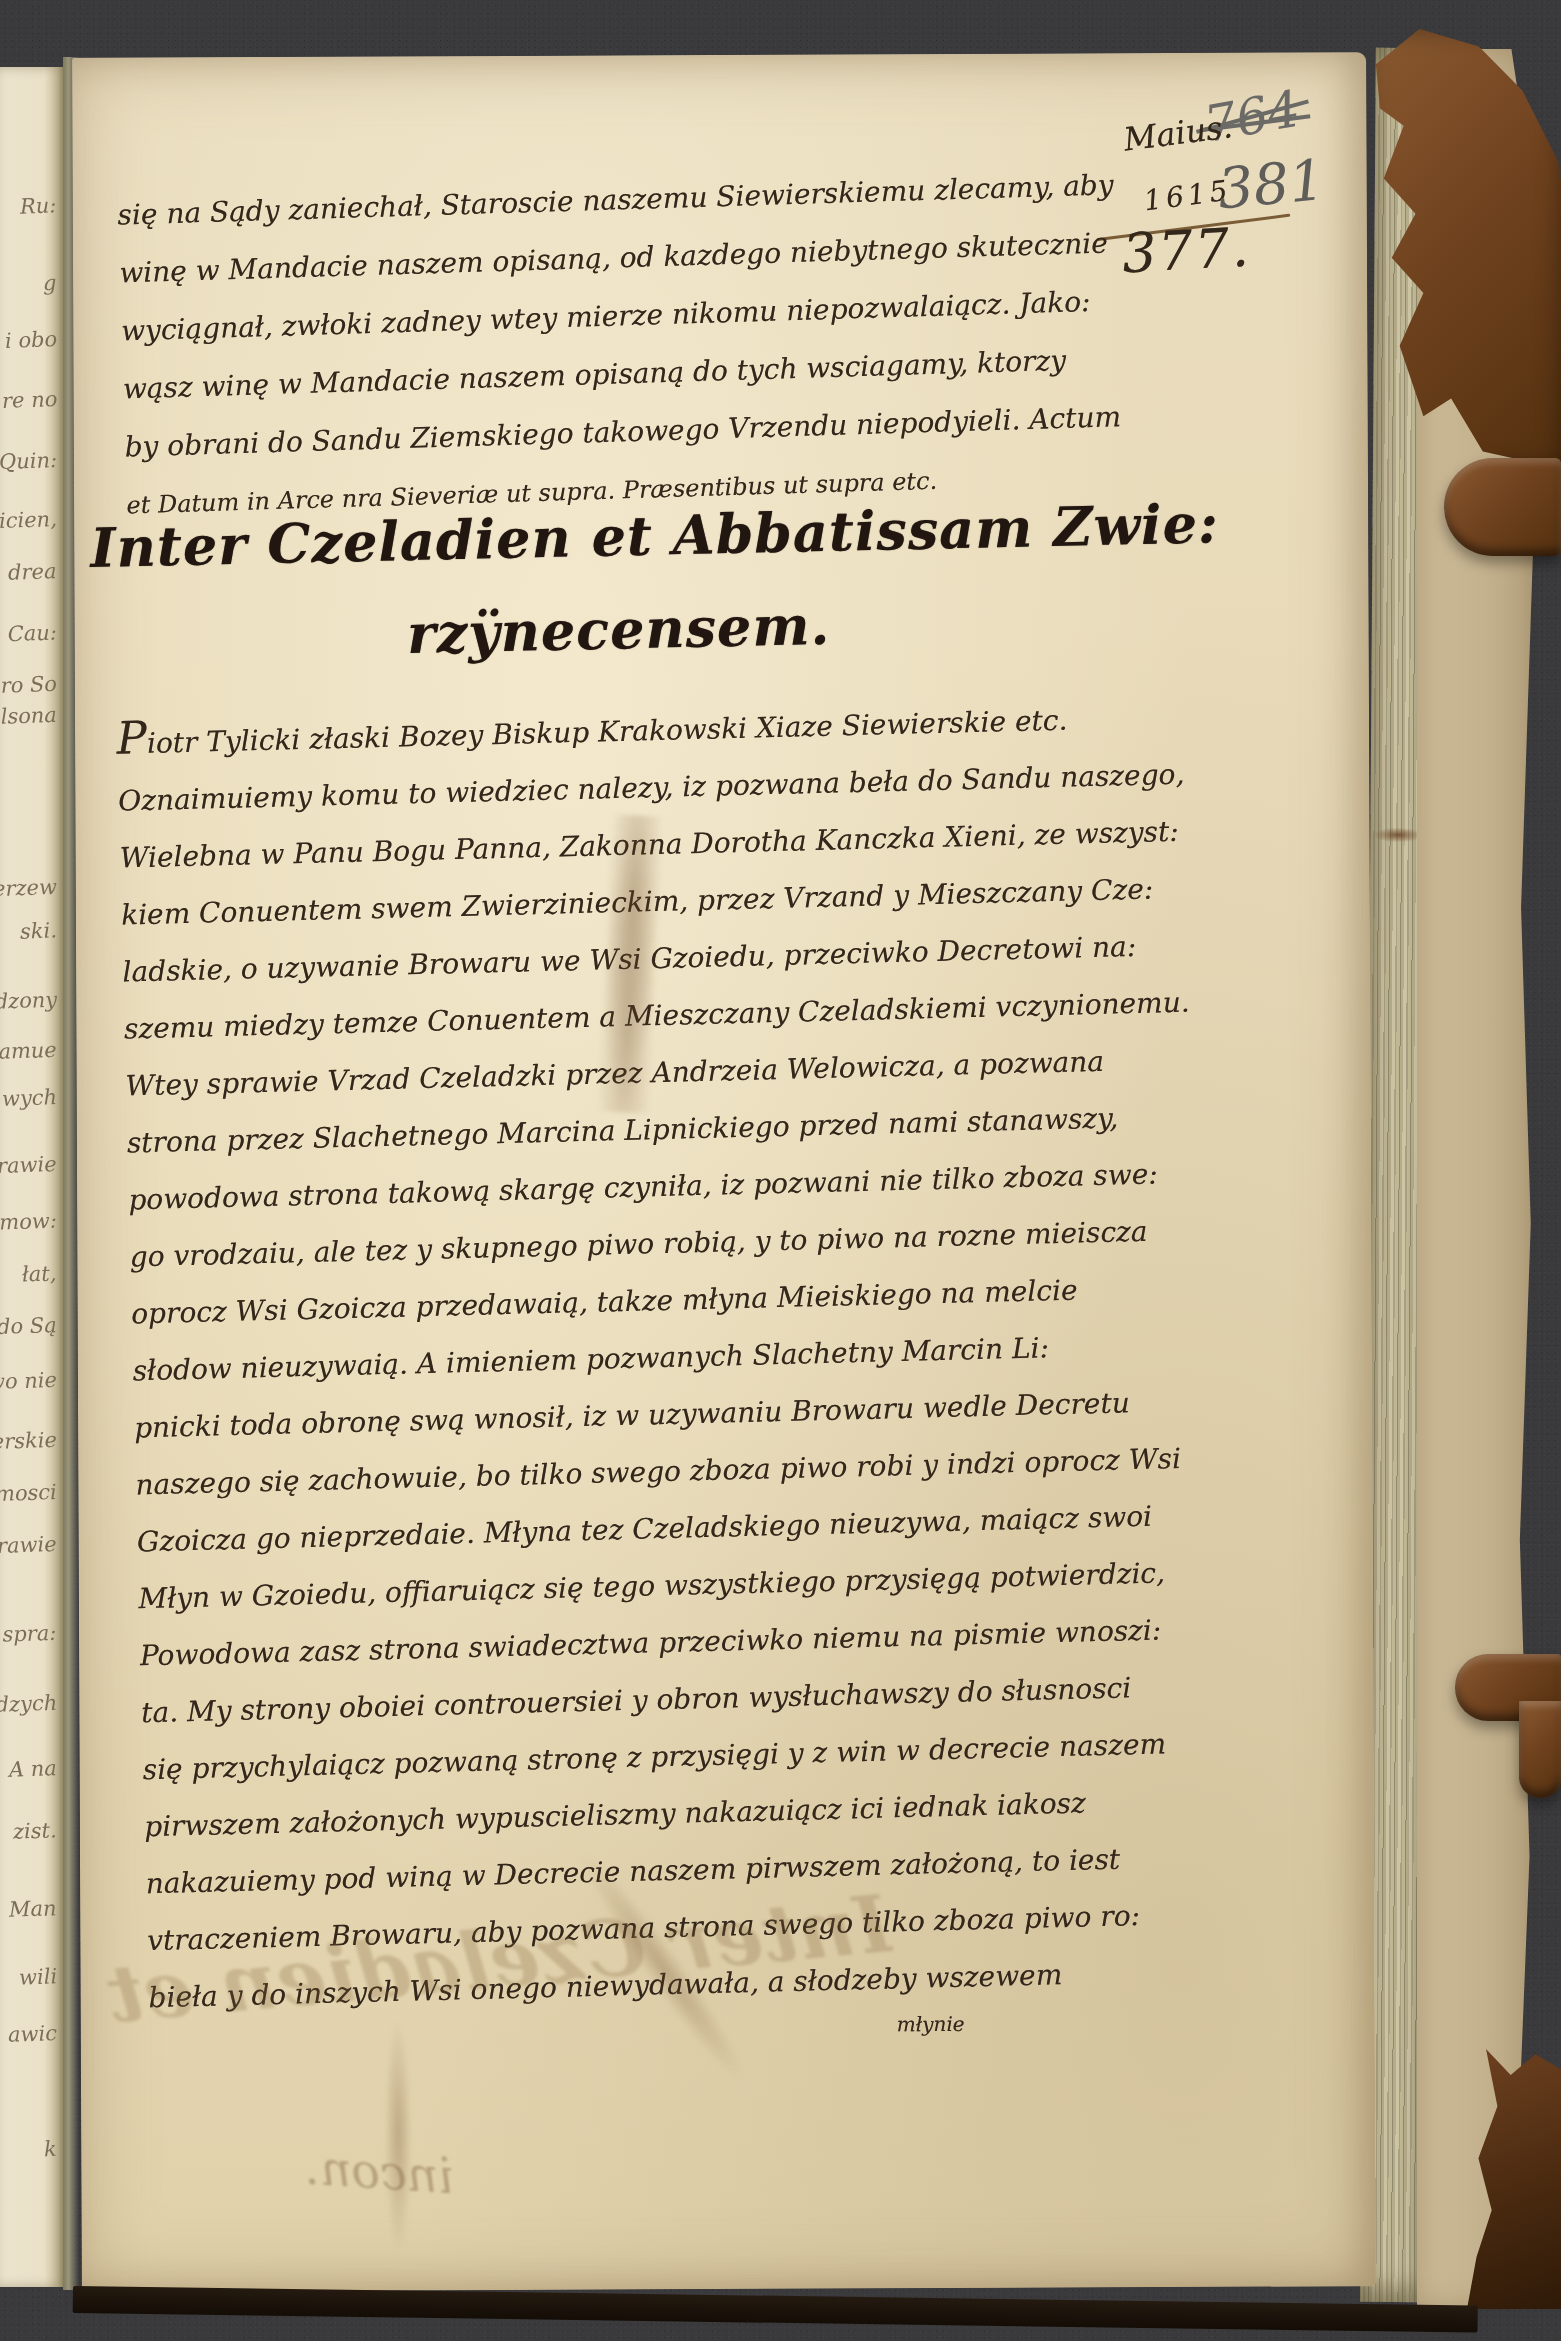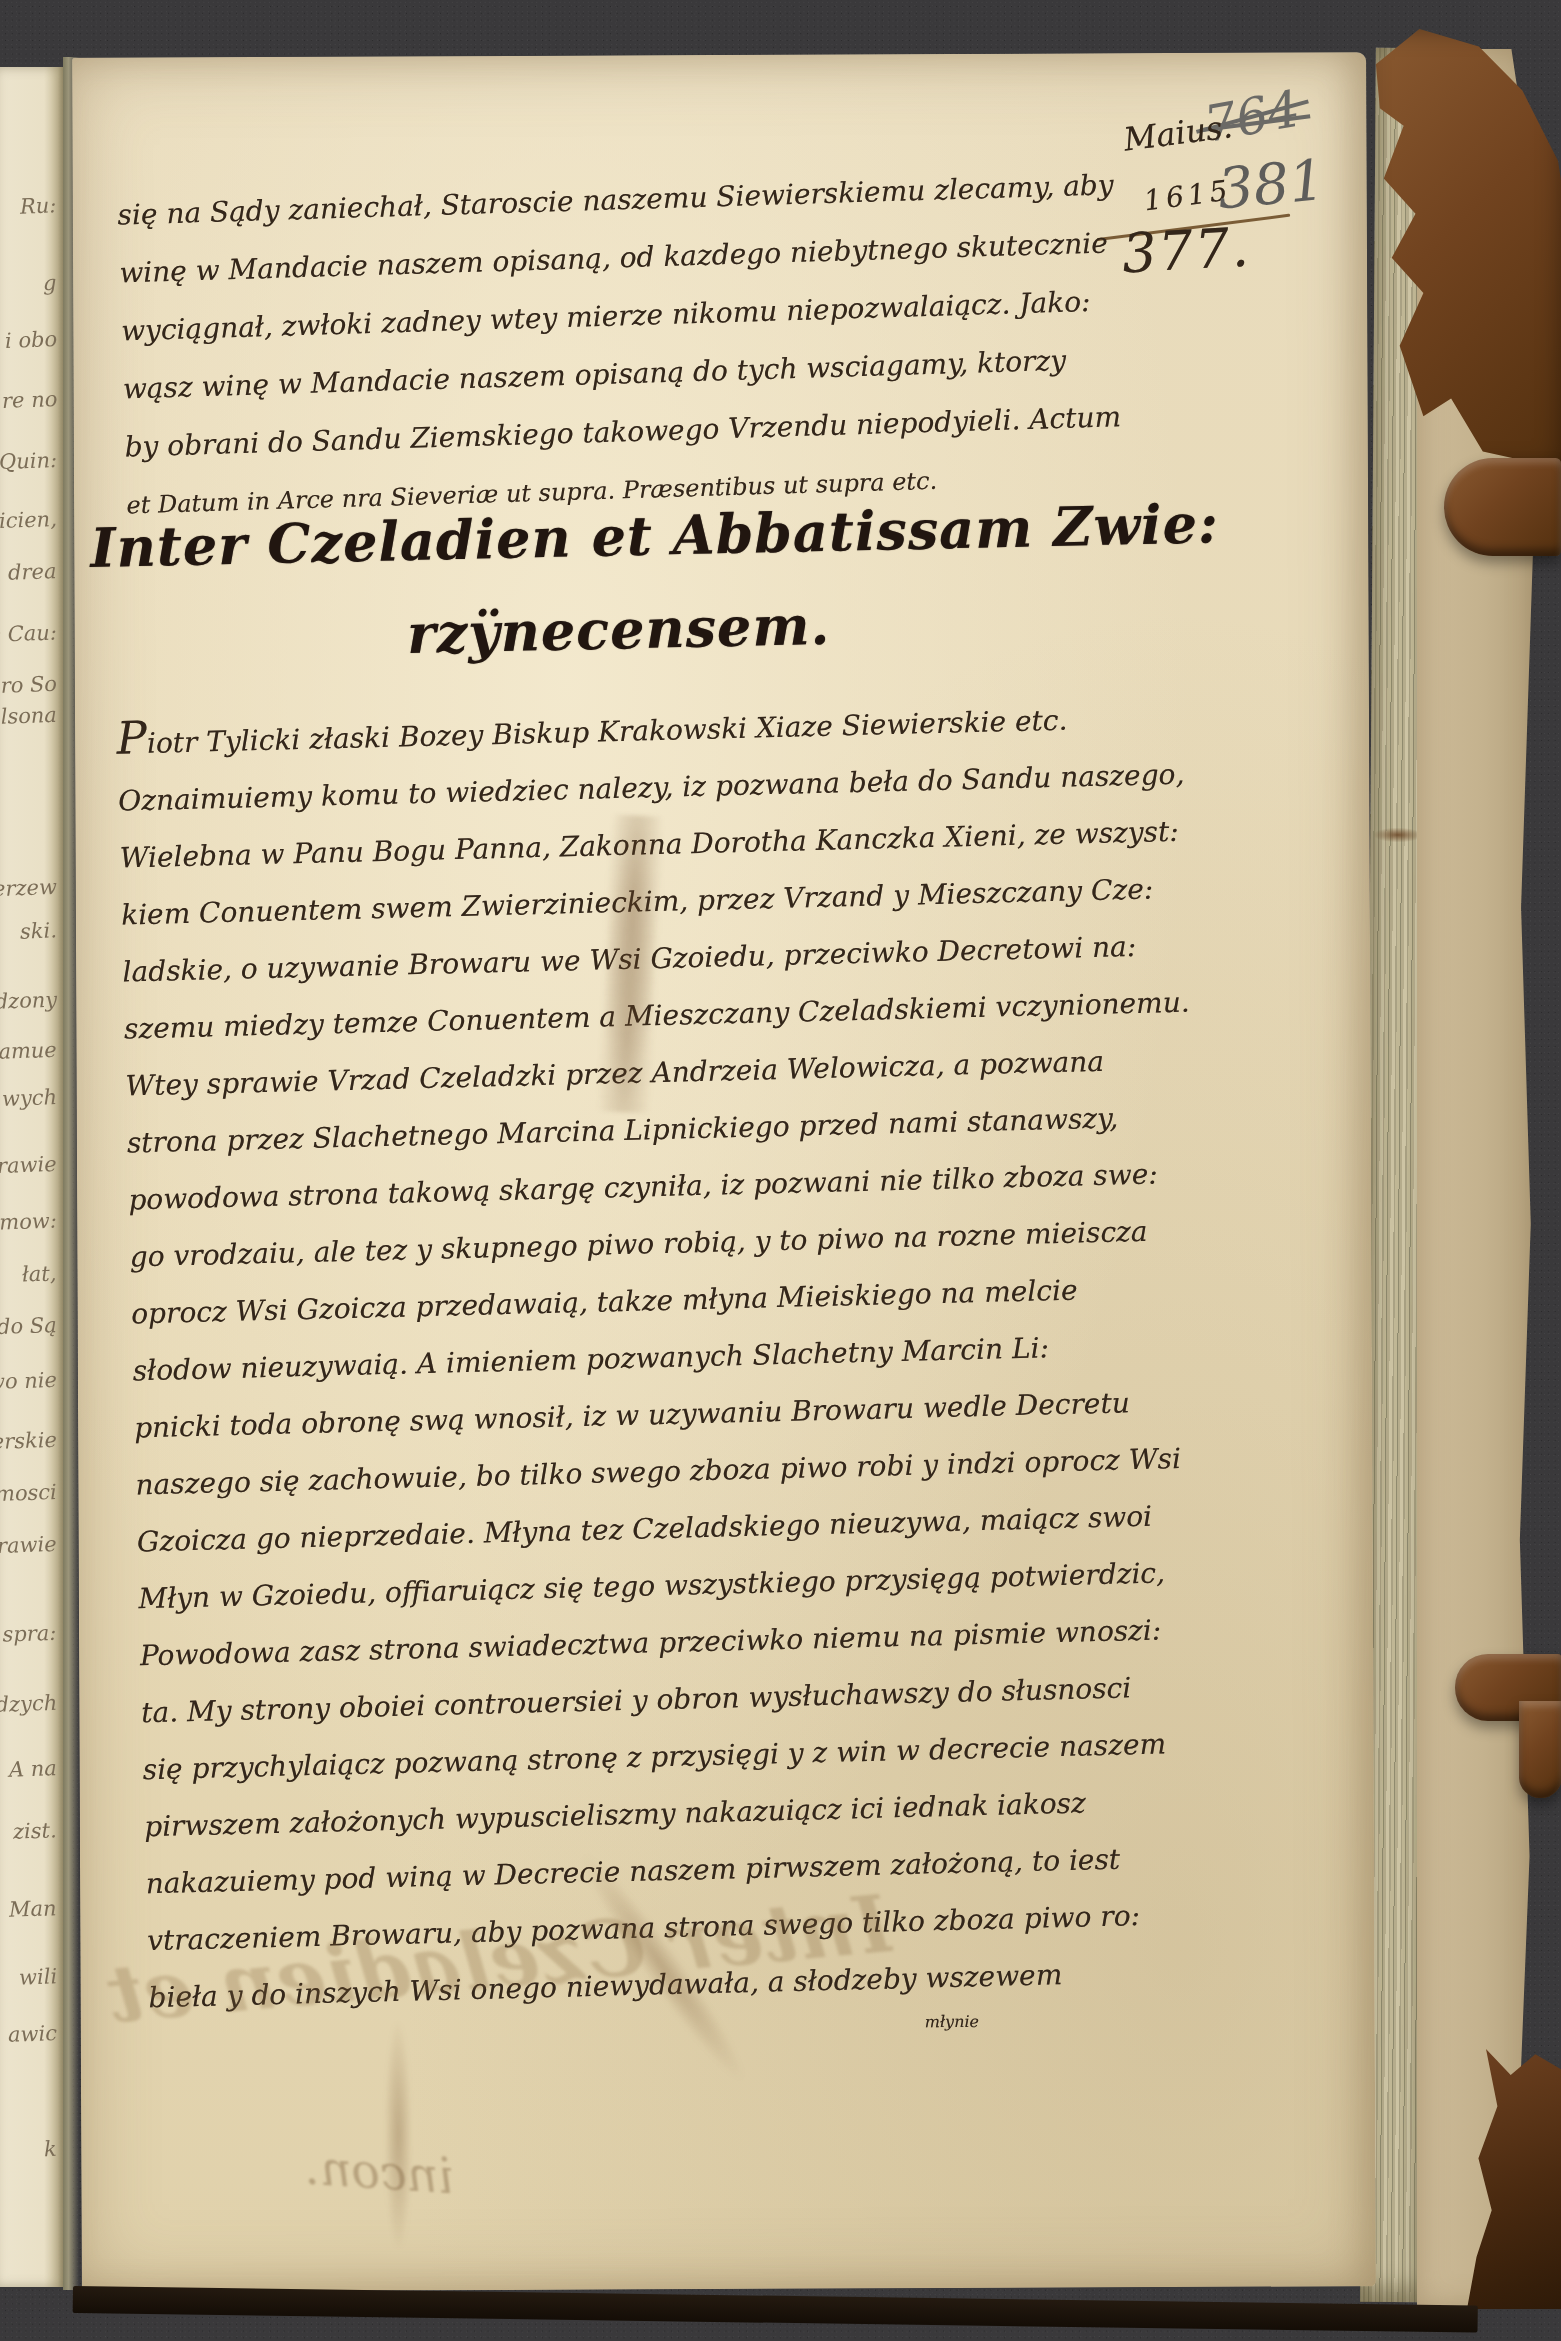--- a/index.html
+++ b/index.html
@@ -57,21 +57,21 @@
   .intro{position:absolute;left:44px;top:129px;width:1028px;transform:rotate(-1.5deg);transform-origin:0 0;}
   .intro .t-line{font-size:28px;line-height:58px;}
   .intro .t-line:last-child{font-size:24px;}
   .heading{position:absolute;left:15.6px;width:1056px;text-align:center;font-weight:bold;font-style:italic;
     color:#211610;font-size:54px;letter-spacing:1px;white-space:nowrap;
     text-shadow:0 0 1px rgba(33,22,16,0.6);transform:rotate(-1deg);}
   .h1{top:449px;} .h2{top:542px;}
   .bodytxt{position:absolute;left:41px;top:652px;width:1038px;transform:rotate(-1.2deg);transform-origin:0 0;}
   .bodytxt .t-line{font-size:28px;line-height:57px;}
   .bodytxt .t-line:first-child::first-letter{font-size:1.6em;}
-  .catch{position:absolute;left:844px;top:1958px;font-size:16px;}
+  .catch{position:absolute;left:816px;top:1958px;font-size:20px;}
   
   .stain1{position:absolute;left:526px;top:760px;width:57px;height:297px;
     background:radial-gradient(ellipse at 50% 30%,rgba(105,70,35,0.30),rgba(105,70,35,0) 70%),
                radial-gradient(ellipse at 50% 75%,rgba(105,70,35,0.24),rgba(105,70,35,0) 70%);
     filter:blur(2.1px);transform:rotate(3deg);}
   .stain2{position:absolute;left:442px;top:1894px;width:281px;height:36px;
     background:radial-gradient(ellipse,rgba(110,75,40,0.30),rgba(110,75,40,0) 70%);
     filter:blur(2.6px);transform:rotate(55deg);}
   .stain3{position:absolute;left:304px;top:1967px;width:26px;height:224px;
     background:radial-gradient(ellipse,rgba(110,75,40,0.30),rgba(110,75,40,0) 75%);filter:blur(2.1px);}

